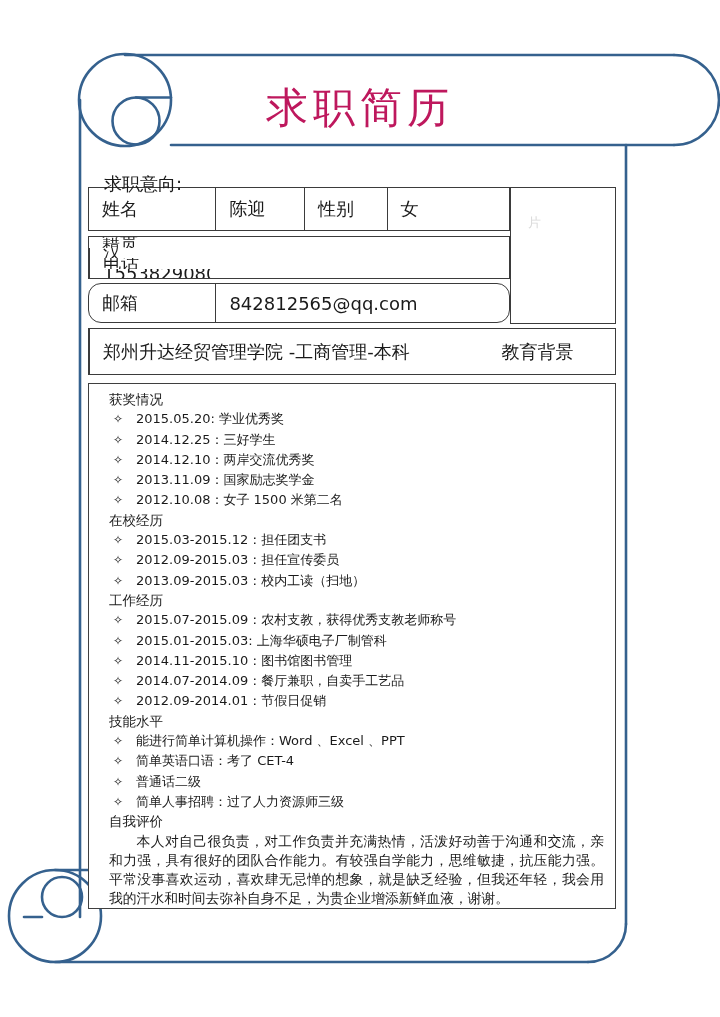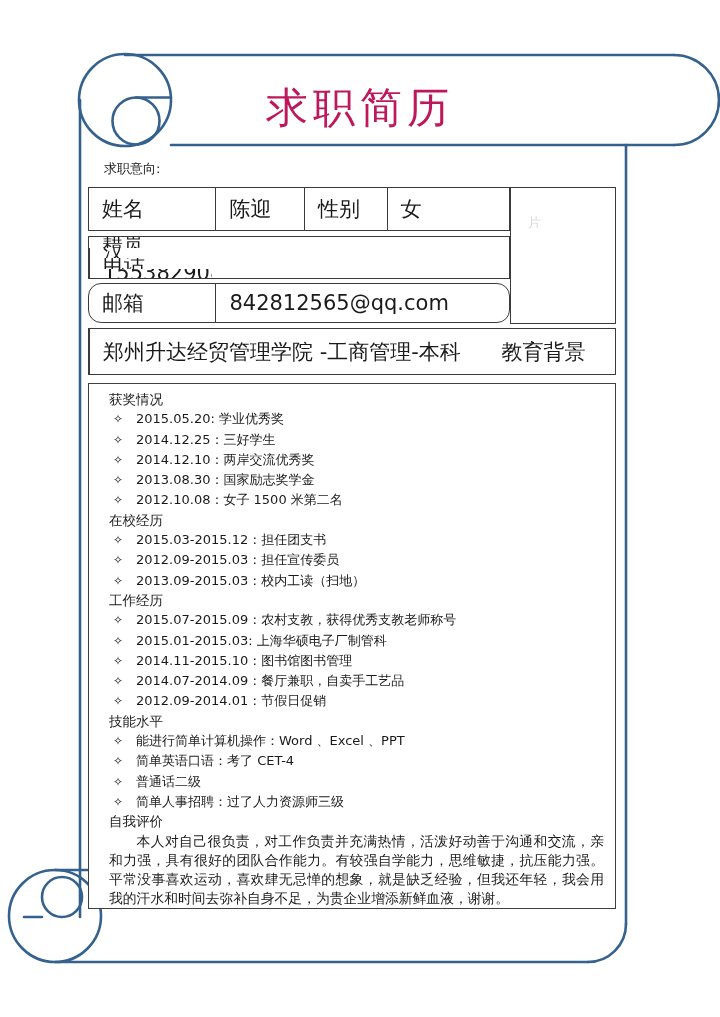--- a/index.html
+++ b/index.html
@@ -8,24 +8,24 @@
     background:#ffffff;color:#1a1a1a;
     font-family:"DejaVu Sans","Liberation Sans",sans-serif;
   }
   .frame-svg{position:absolute;left:0;top:0;width:720px;height:1017px;z-index:0;}
 
   .title{
     position:absolute;left:96px;top:80px;width:528px;z-index:2;
     text-align:center;font-family:"DejaVu Serif","Liberation Serif",serif;
     font-size:42px;letter-spacing:5px;color:#be185d;white-space:nowrap;
   }
-  .intent{position:absolute;left:104px;top:160px;font-size:13px;z-index:2;}
+  .intent{position:absolute;left:104px;top:172px;font-size:18px;z-index:2;}
 
   .tbox{position:absolute;box-sizing:border-box;border:1.5px solid #3b3b3b;background:#fff;z-index:1;display:flex;}
-  .tcell{display:flex;align-items:center;box-sizing:border-box;padding-left:13px;font-size:21px;overflow:hidden;white-space:nowrap;}
+  .tcell{display:flex;align-items:center;box-sizing:border-box;padding-left:13px;font-size:18px;overflow:hidden;white-space:nowrap;}
   .tcell.div{border-left:1.5px solid #3b3b3b;}
 
   .row1{left:88px;top:187px;width:422px;height:44px;}
   .row2{left:88px;top:236px;width:422px;height:43px;flex-direction:column;}
   .row3{left:88px;top:283px;width:422px;height:40px;border-radius:13px;}
   .edu {left:88px;top:328px;width:528px;height:47px;}
   .photo{left:510px;top:187px;width:106px;height:137px;display:block;position:absolute;}
   .photo-ph{position:absolute;left:17px;top:26px;font-size:13px;color:#d9d9d9;}
 
   .w1{width:127px;} .w2{width:89px;} .w3{width:83px;} .w4{width:123px;}
@@ -101,21 +101,21 @@
 <div class="tbox edu">
   <div class="tcell div w6">郑州升达经贸管理学院 -工商管理-本科</div>
   <div class="tcell w1">教育背景</div>
 </div>
 
 <div class="content-box">
     <div class="sec-heading">获奖情况</div>
     <div class="bullet-line"><span class="bullet">✧</span><span>2015.05.20:  学业优秀奖</span></div>
     <div class="bullet-line"><span class="bullet">✧</span><span>2014.12.25：三好学生</span></div>
     <div class="bullet-line"><span class="bullet">✧</span><span>2014.12.10：两岸交流优秀奖</span></div>
-    <div class="bullet-line"><span class="bullet">✧</span><span>2013.08.30：国家励志奖学金</span></div>
+    <div class="bullet-line"><span class="bullet">✧</span><span>2013.11.09：国家励志奖学金</span></div>
     <div class="bullet-line"><span class="bullet">✧</span><span>2012.10.08：女子 1500 米第二名</span></div>
     <div class="sec-heading">在校经历</div>
     <div class="bullet-line"><span class="bullet">✧</span><span>2015.03-2015.12：担任团支书</span></div>
     <div class="bullet-line"><span class="bullet">✧</span><span>2012.09-2015.03：担任宣传委员</span></div>
     <div class="bullet-line"><span class="bullet">✧</span><span>2013.09-2015.03：校内工读（扫地）</span></div>
     <div class="sec-heading">工作经历</div>
     <div class="bullet-line"><span class="bullet">✧</span><span>2015.07-2015.09：农村支教，获得优秀支教老师称号</span></div>
     <div class="bullet-line"><span class="bullet">✧</span><span>2015.01-2015.03:  上海华硕电子厂制管科</span></div>
     <div class="bullet-line"><span class="bullet">✧</span><span>2014.11-2015.10：图书馆图书管理</span></div>
     <div class="bullet-line"><span class="bullet">✧</span><span>2014.07-2014.09：餐厅兼职，自卖手工艺品</span></div>

